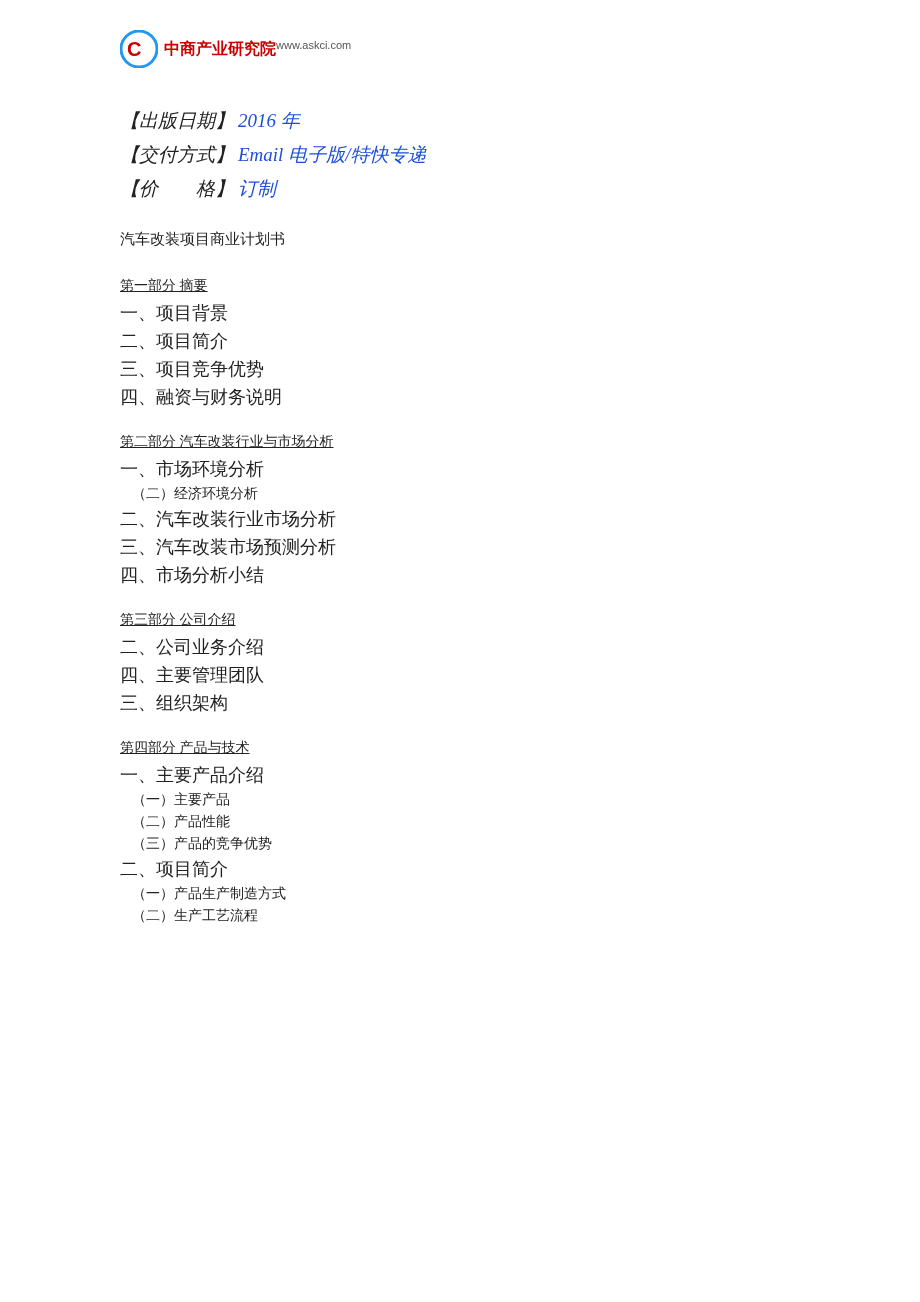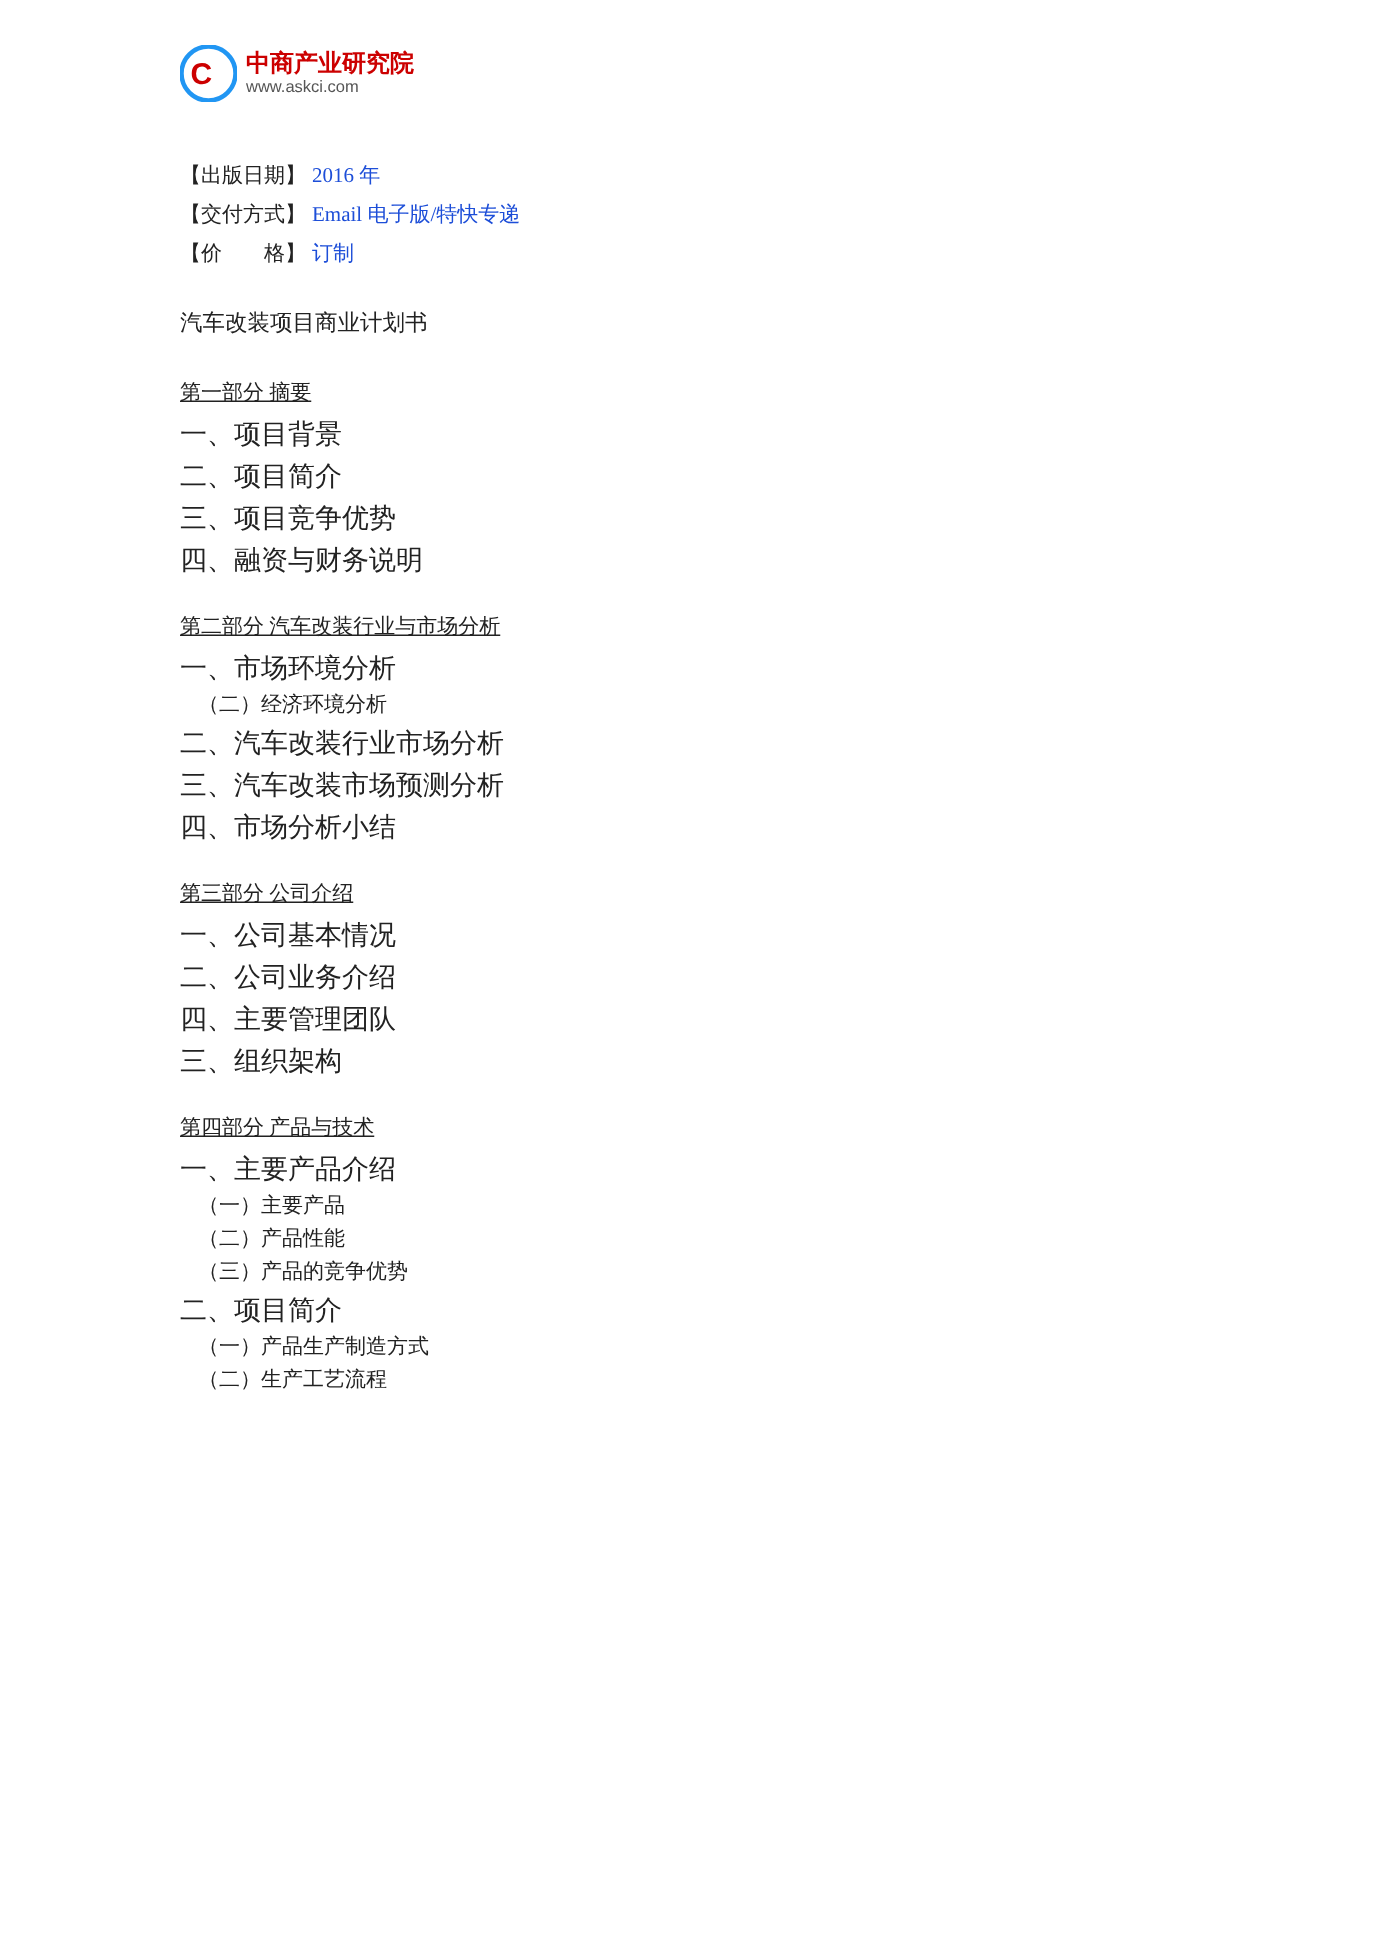--- a/index.html
+++ b/index.html
@@ -37,21 +37,21 @@
       gap: 6px;
     }
 
     .logo-icon {
       width: 38px;
       height: 38px;
     }
 
     .logo-text-block {
       display: flex;
-      flex-direction: column;
+      flex-direction: row;
       line-height: 1.2;
     }
 
     .logo-name {
       font-size: 16px;
       font-weight: bold;
       color: #cc0000;
       font-family: "SimHei", "黑体", sans-serif;
     }
 
@@ -61,24 +61,25 @@
       font-family: Arial, sans-serif;
     }
 
     
     .info-block {
       margin-bottom: 28px;
     }
 
     .info-row {
       margin-bottom: 8px;
-      font-size: 14px;
+      font-size: 19px;
       display: flex;
       align-items: center;
       gap: 4px;
+      font-style: italic;
     }
 
     .info-label {
       color: #222;
       font-weight: normal;
       white-space: nowrap;
     }
 
     .info-value {
       color: #1d4ed8;
@@ -168,21 +169,20 @@
       <div class="section-group">
         <div class="section-header">第二部分  汽车改装行业与市场分析</div>
         <div class="section-item">一、市场环境分析</div>
         <div class="section-sub-item">（二）经济环境分析</div>
         <div class="section-item">二、汽车改装行业市场分析</div>
         <div class="section-item">三、汽车改装市场预测分析</div>
         <div class="section-item">四、市场分析小结</div>
       </div>
       <div class="section-group">
         <div class="section-header">第三部分  公司介绍</div>
-        <div class="section-item">一、公司基本情况</div>
         <div class="section-item">二、公司业务介绍</div>
         <div class="section-item">四、主要管理团队</div>
         <div class="section-item">三、组织架构</div>
       </div>
       <div class="section-group">
         <div class="section-header">第四部分  产品与技术</div>
         <div class="section-item">一、主要产品介绍</div>
         <div class="section-sub-item">（一）主要产品</div>
         <div class="section-sub-item">（二）产品性能</div>
         <div class="section-sub-item">（三）产品的竞争优势</div>

